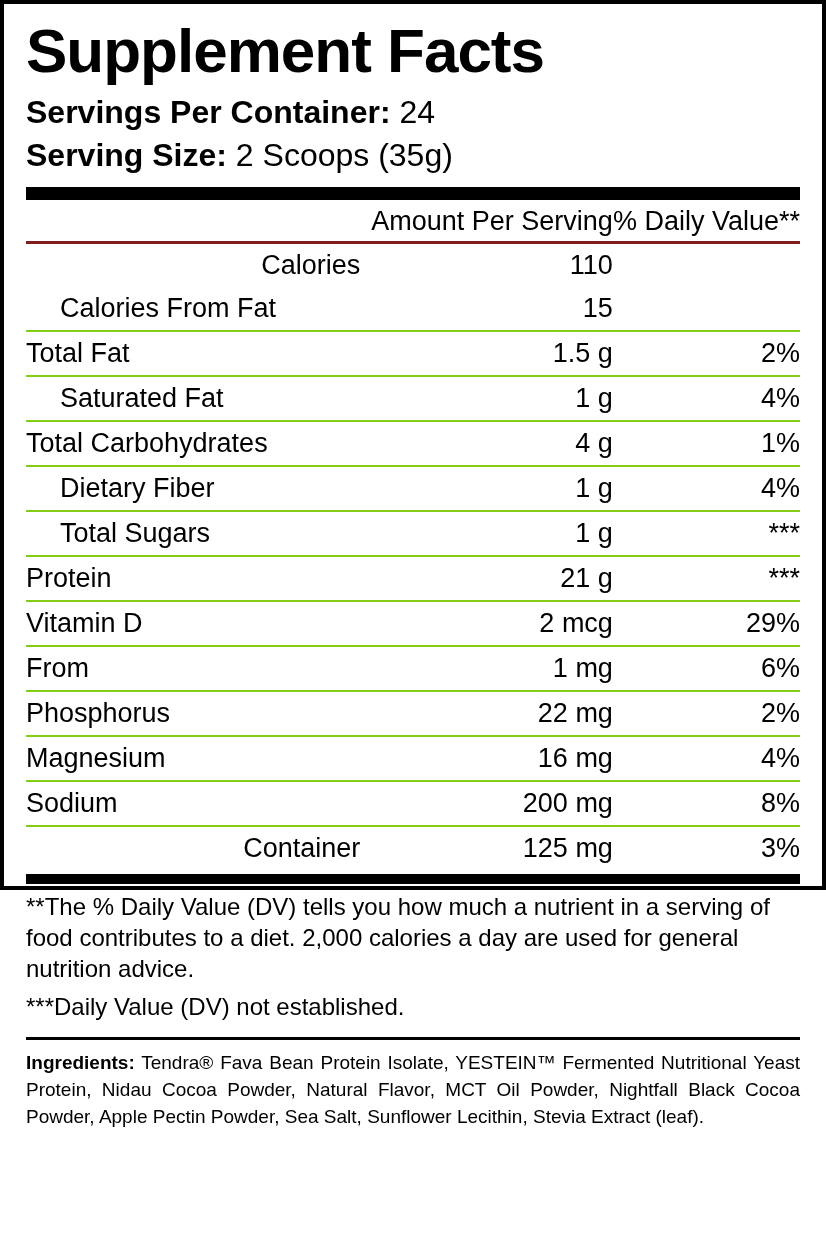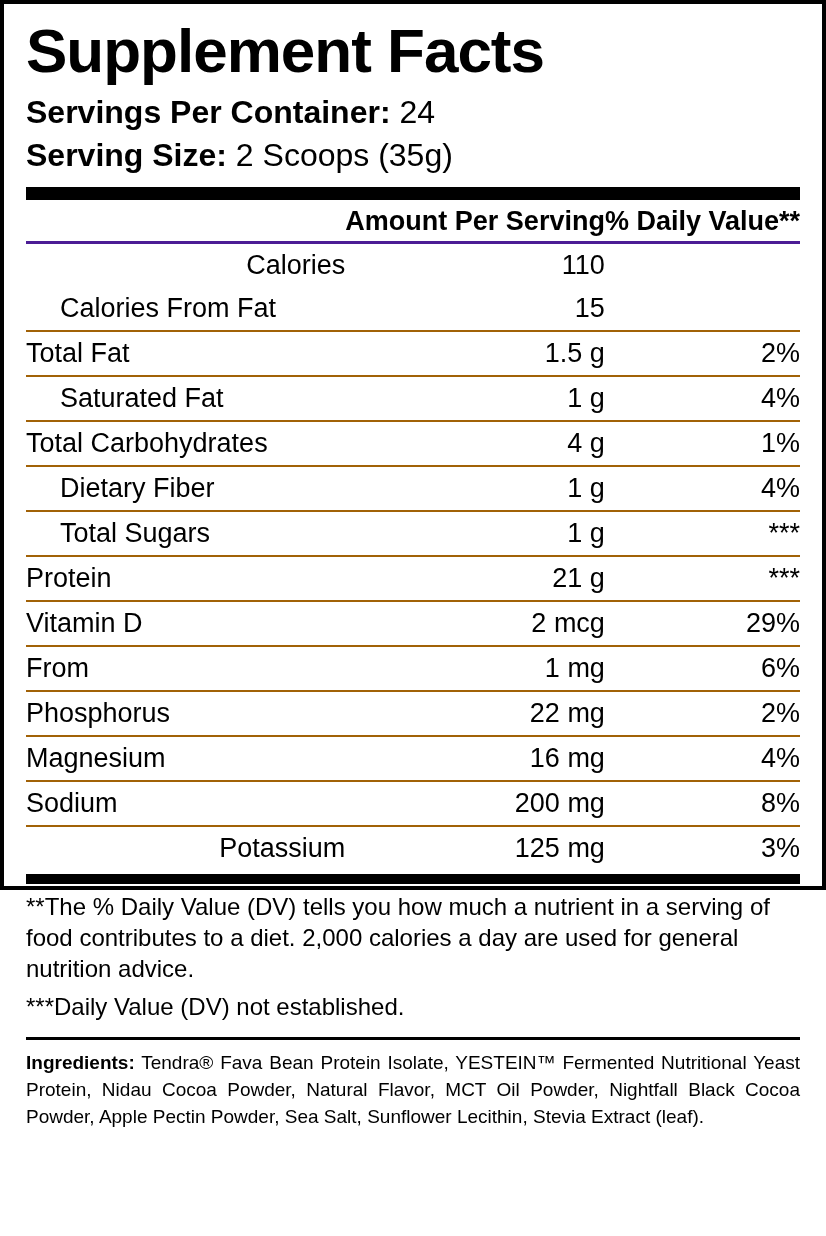--- a/index.html
+++ b/index.html
@@ -47,27 +47,27 @@
     background: #000000;
     margin: 4px 0 0 0;
   }
   table.facts {
     width: 100%;
     border-collapse: collapse;
     font-size: 27px;
   }
   table.facts td {
     padding: 6px 0 6px 0;
-    border-bottom: 2px solid #a16207;
+    border-bottom: 2px solid #84cc16;
     vertical-align: bottom;
     white-space: nowrap;
   }
   table.facts tr.head td {
-    font-weight: bold;
-    border-bottom: 3px solid #4c1d95;
+    font-weight: normal;
+    border-bottom: 3px solid #7f1d1d;
     padding-bottom: 4px;
   }
   table.facts tr.nb td {
     border-bottom: none;
     text-align: right;
   }
   td.name {
     text-align: left;
     width: 46%;
   }
@@ -189,21 +189,21 @@
         <td class="name">Magnesium</td>
         <td class="amount">16 mg</td>
         <td class="dv">4%</td>
       </tr>
       <tr>
         <td class="name">Sodium</td>
         <td class="amount">200 mg</td>
         <td class="dv">8%</td>
       </tr>
       <tr class="nb">
-        <td class="name">Potassium</td>
+        <td class="name">Container</td>
         <td class="amount">125 mg</td>
         <td class="dv">3%</td>
       </tr>
     </tbody>
   </table>
 
   <div class="rule-med"></div>
 
   <div class="footnote">**The % Daily Value (DV) tells you how much a nutrient in a serving of food contributes to a diet. 2,000 calories a day are used for general nutrition advice.</div>
   <div class="footnote">***Daily Value (DV) not established.</div>

